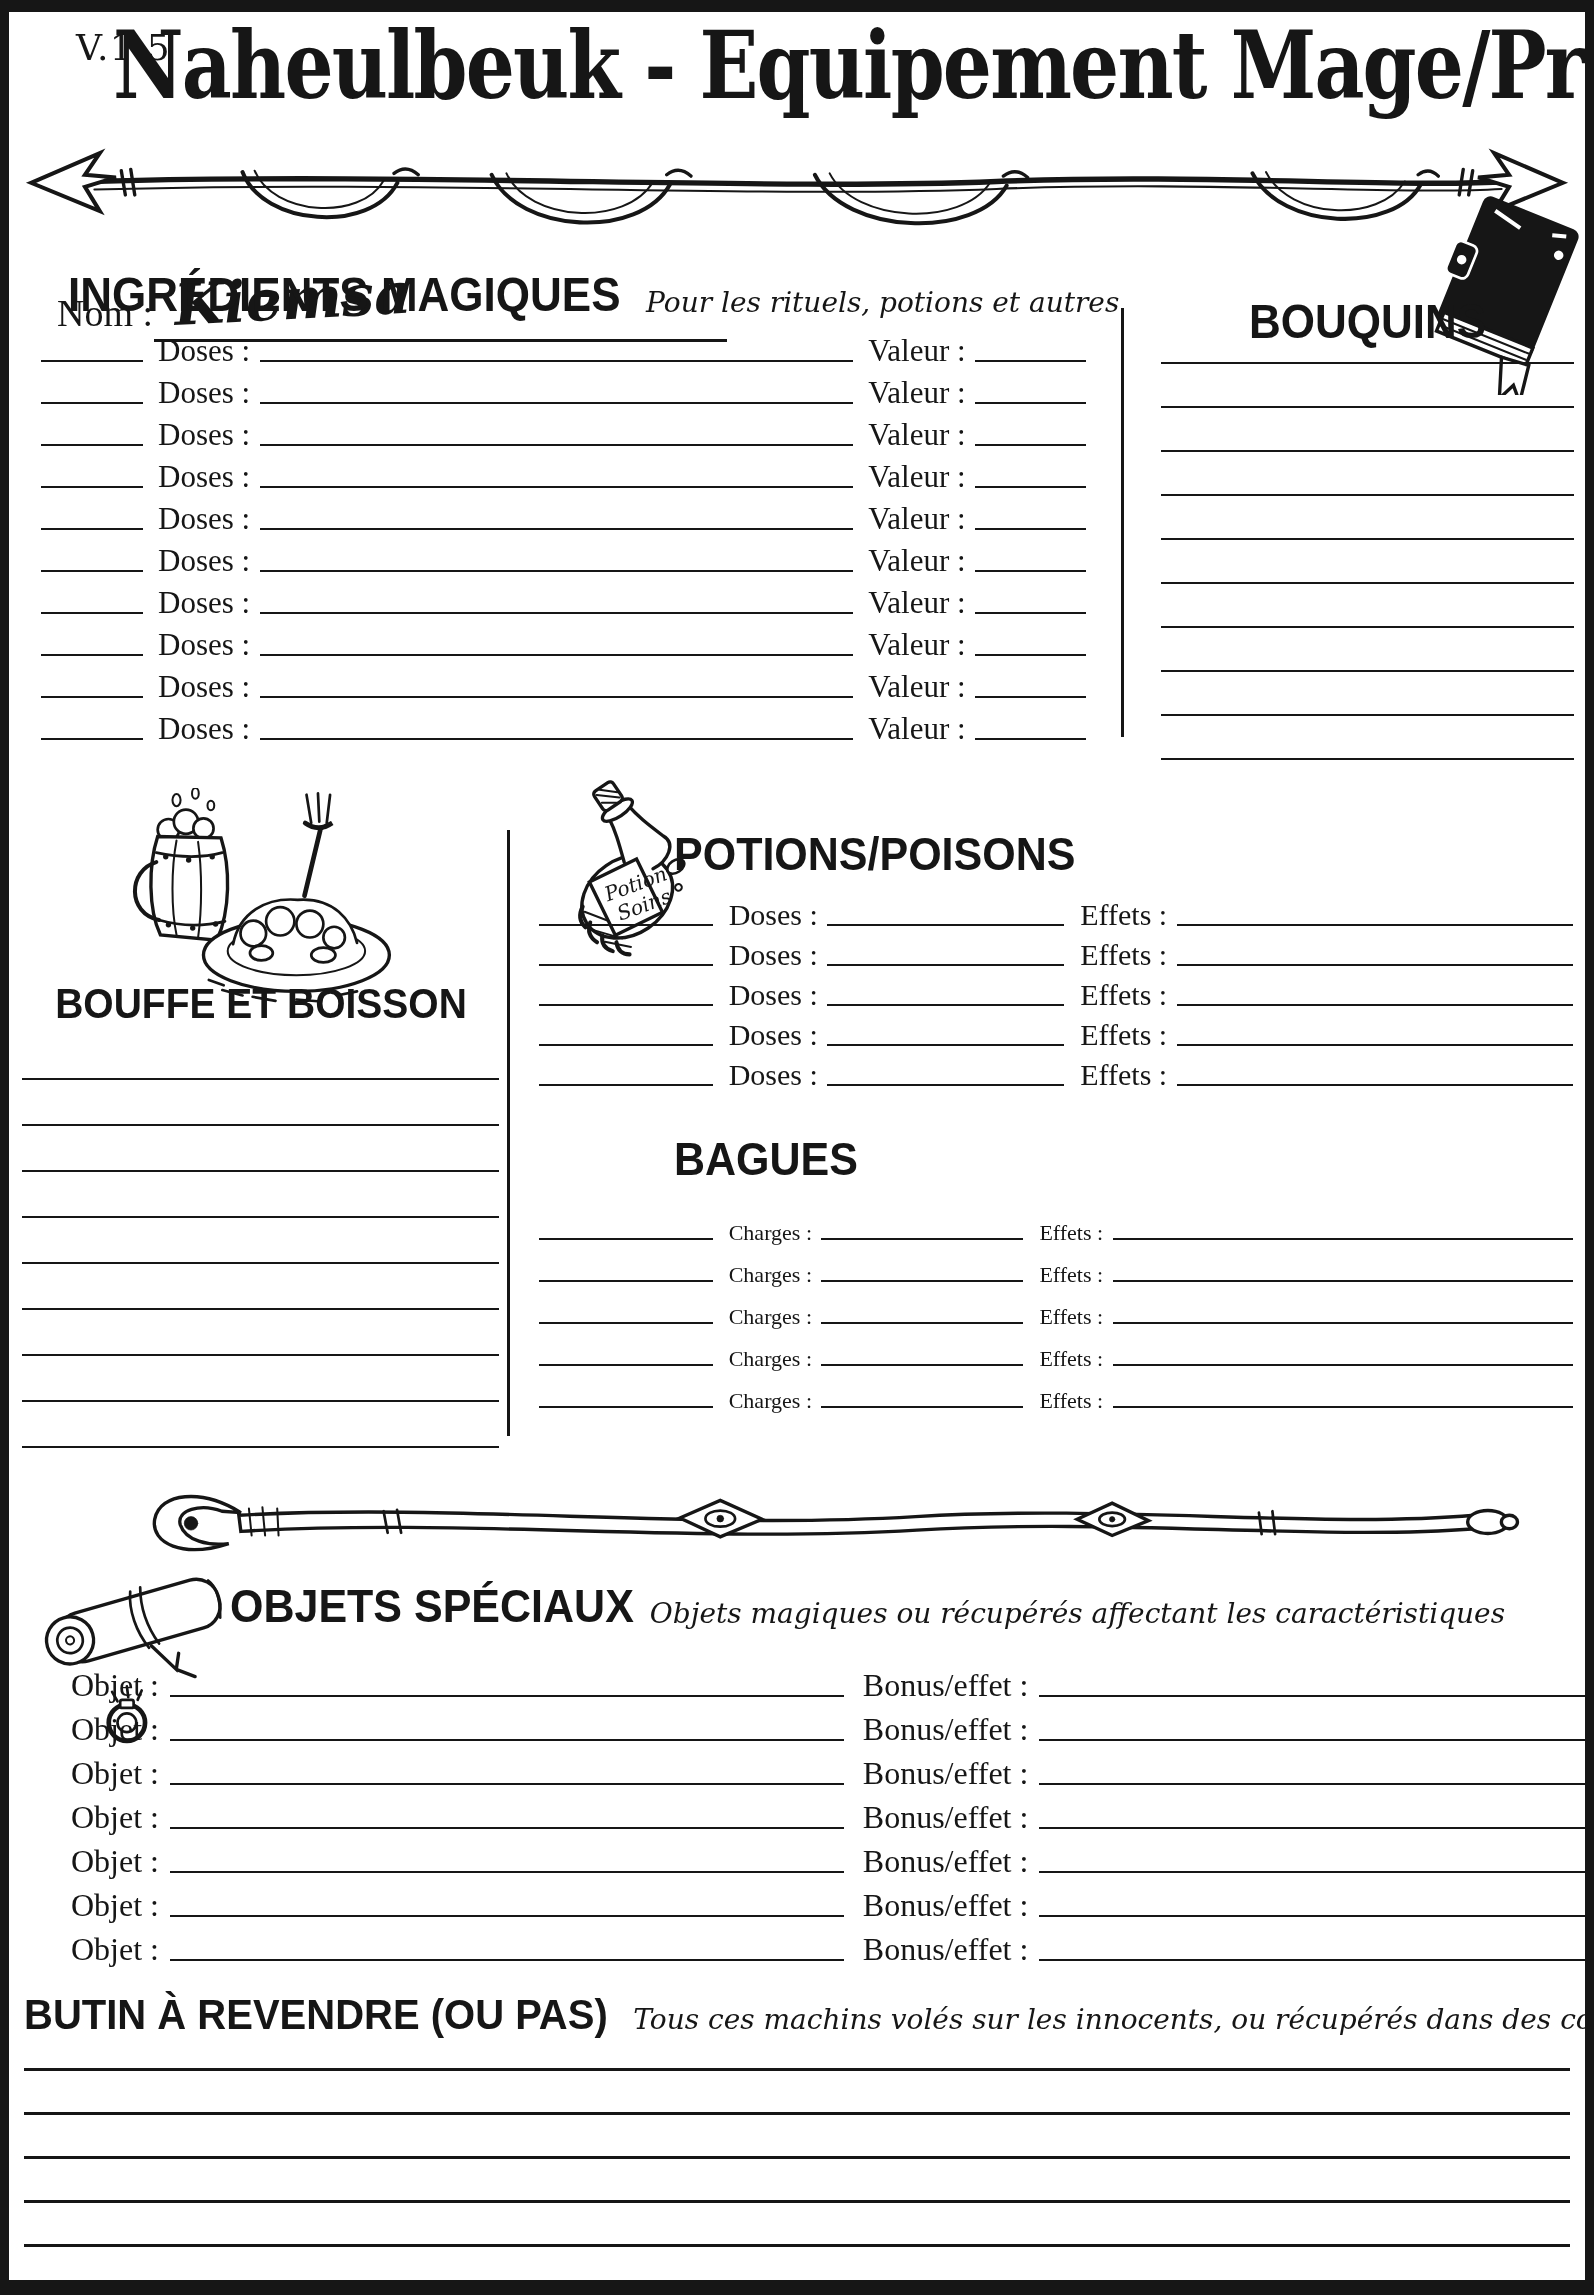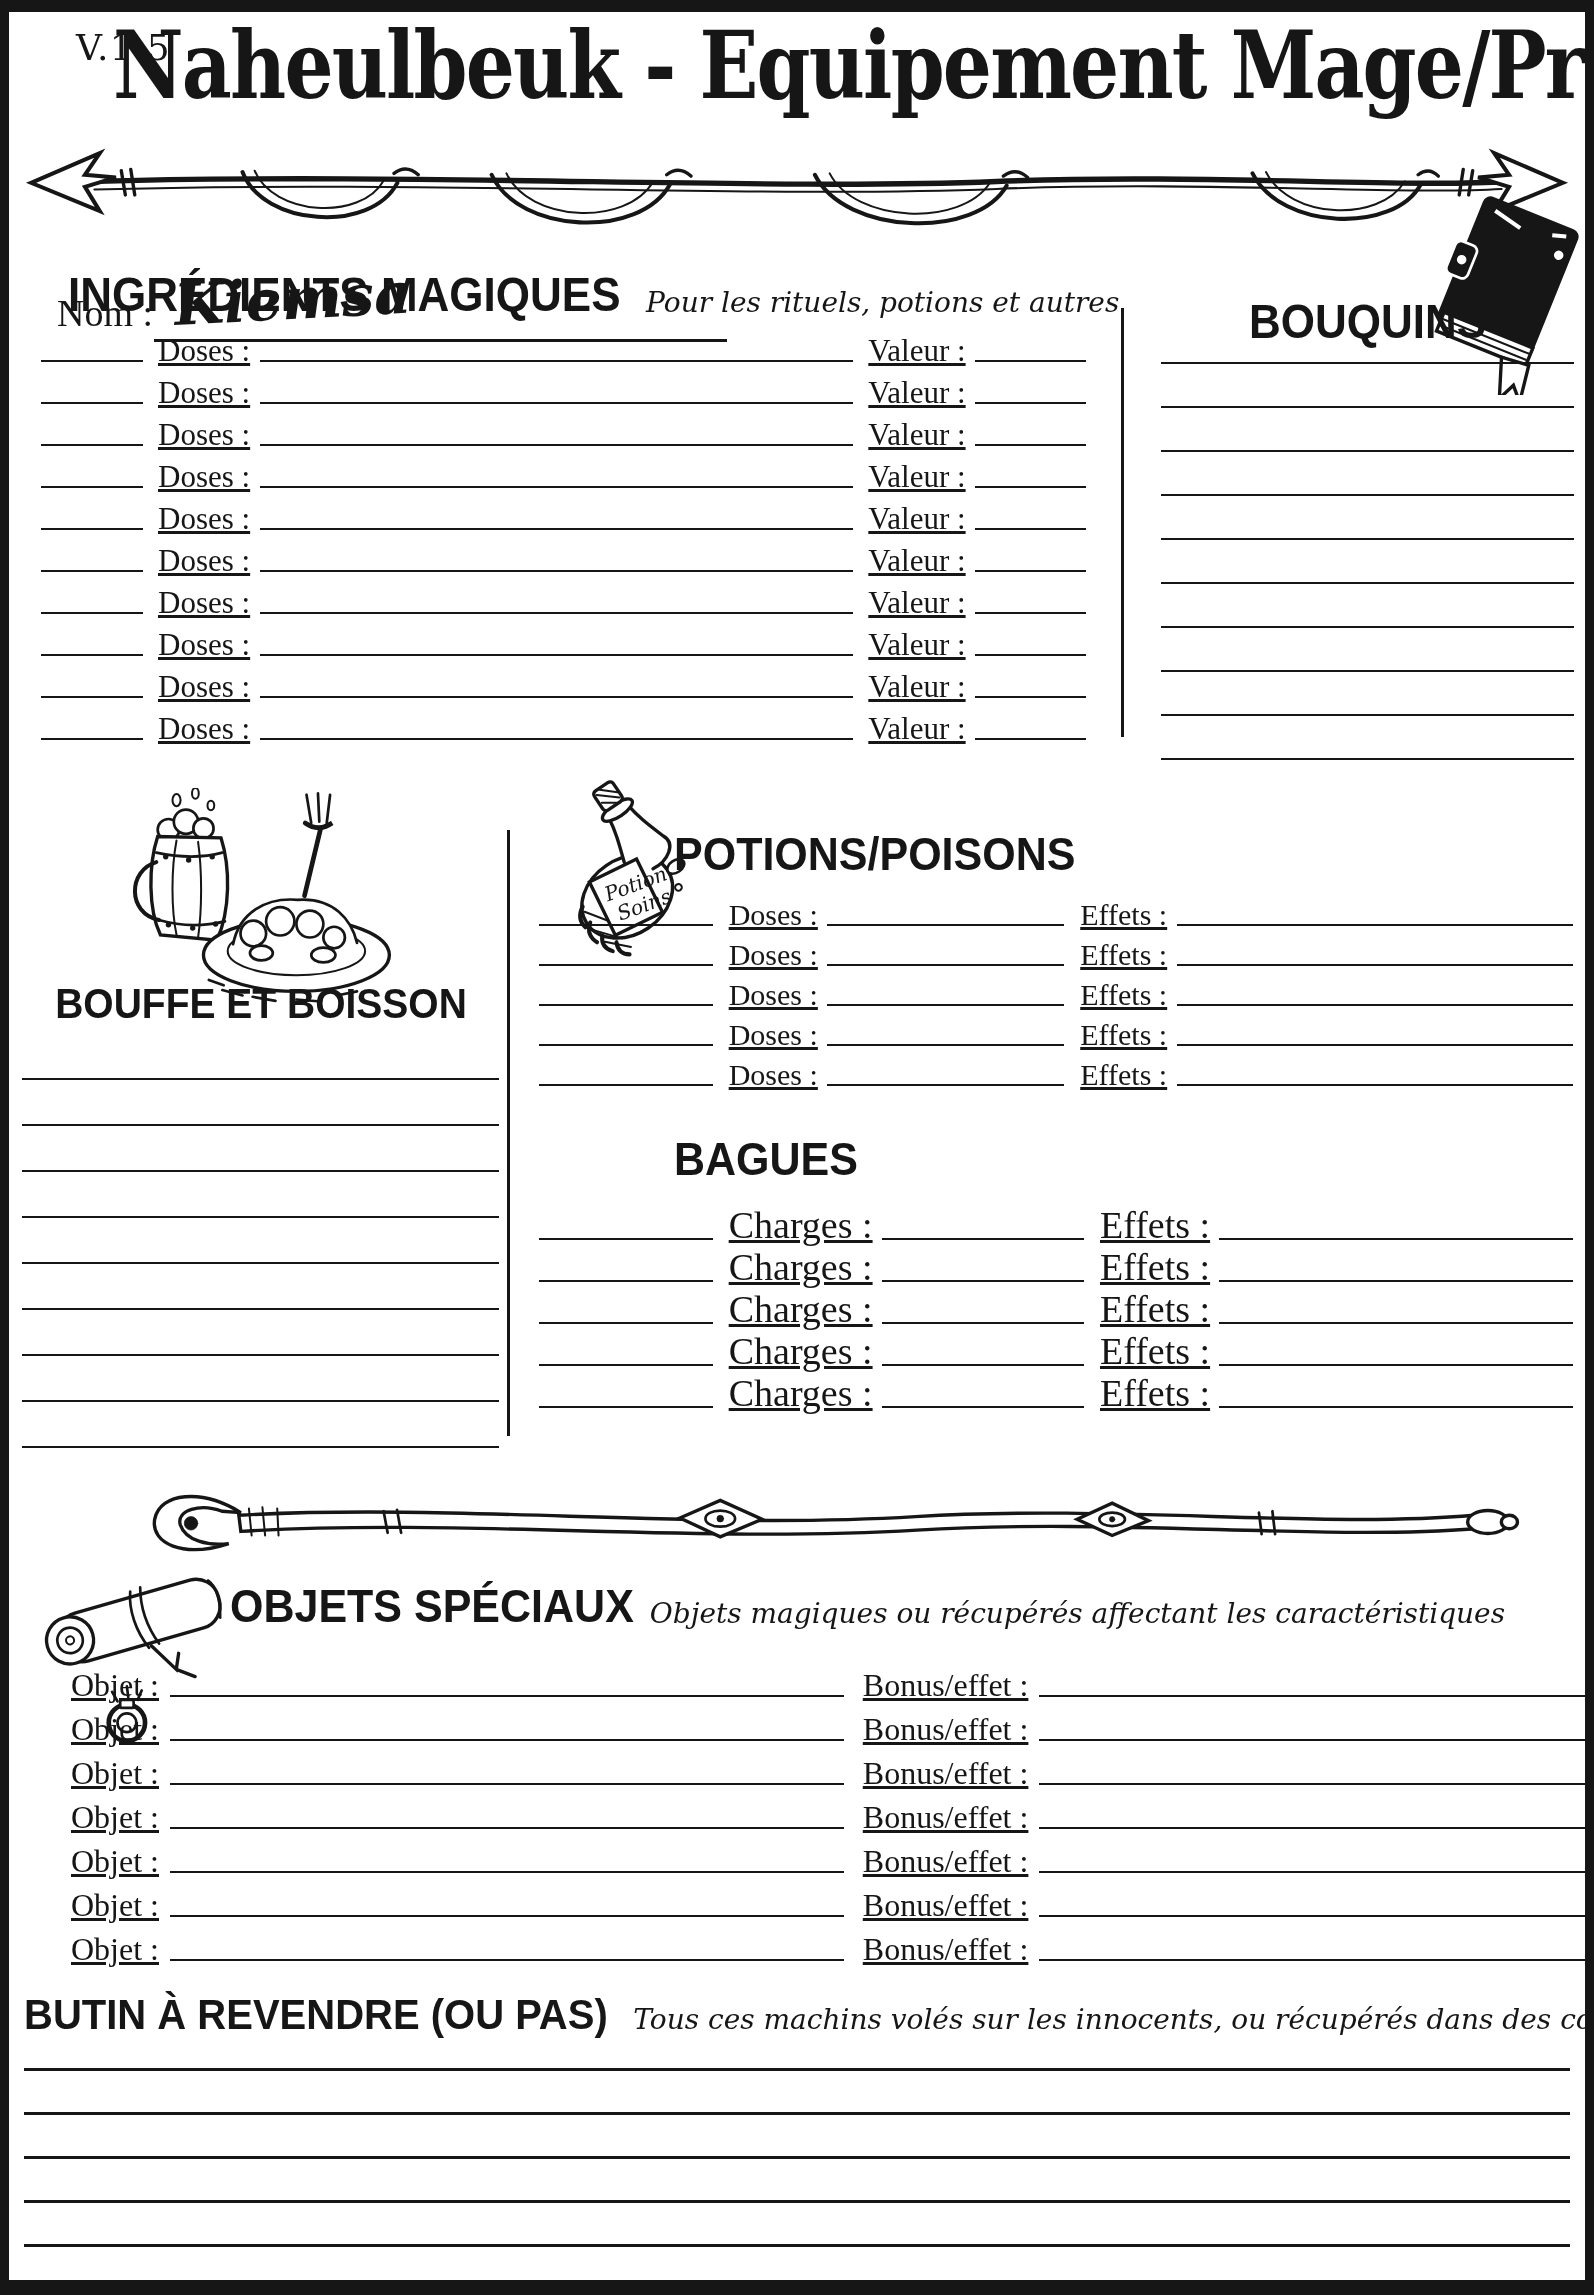--- a/index.html
+++ b/index.html
@@ -18,21 +18,21 @@
   }
   
   .h-title{font-family:"Liberation Sans",sans-serif;font-weight:bold;line-height:1;letter-spacing:0px;white-space:nowrap;transform:scaleY(1.08);transform-origin:left bottom;}
   .sub{font:italic 28px "DejaVu Serif",serif;white-space:nowrap;}
   .hdr{display:flex;align-items:baseline;gap:25.6px;}
 
   
   .stack{display:flex;flex-direction:column;}
   .row{display:flex;align-items:flex-end;}
   .blank{border-bottom:2.7px solid #161616;display:inline-block;}
-  .lbl{font-family:"Liberation Serif",serif;line-height:1;margin-bottom:-4px;white-space:nowrap;text-decoration:underline;}
+  .lbl{font-family:"Liberation Serif",serif;line-height:1;margin-bottom:-4px;white-space:nowrap;}
 
   
   .ing-stack{left:22px;top:320px;width:1064px;}
   .ing-stack .row{height:42px;}
   .ing-stack .lbl{font-size:31px;padding:0 9.4px 0 15px;}
   .ing-stack .stub1{width:102px;margin-left:19px;}
   .ing-stack .fill1{flex:1;}
   .ing-stack .stub2{width:111px;}
 
   
@@ -47,21 +47,21 @@
   .pot-stack{left:532px;top:886px;width:1041px;}
   .pot-stack .row{height:40px;}
   .pot-stack .lbl{font-size:30px;padding:0 9.4px 0 16px;}
   .pot-stack .stub1{width:174px;margin-left:6.7px;}
   .pot-stack .fill1{width:237px;}
   .pot-stack .fill2{flex:1;}
 
   
   .bag-stack{left:532px;top:1198px;width:1041px;}
   .bag-stack .row{height:42px;}
-  .bag-stack .lbl{font-size:38px;padding:0 9.4px 0 16px;}
+  .bag-stack .lbl{font-size:22px;padding:0 9.4px 0 16px;}
   .bag-stack .stub1{width:174px;margin-left:6.7px;}
   .bag-stack .fill1{width:202px;}
   .bag-stack .fill2{flex:1;}
 
   
   .obj-stack{left:24px;top:1653px;width:1549px;margin-left:47px;}
   .obj-stack .row{height:44px;}
   .obj-stack .lbl{font-size:32px;padding:0 10.8px 0 0;}
   .obj-stack .lbl.second{padding-left:19px;}
   .obj-stack .fill1{width:674px;}

